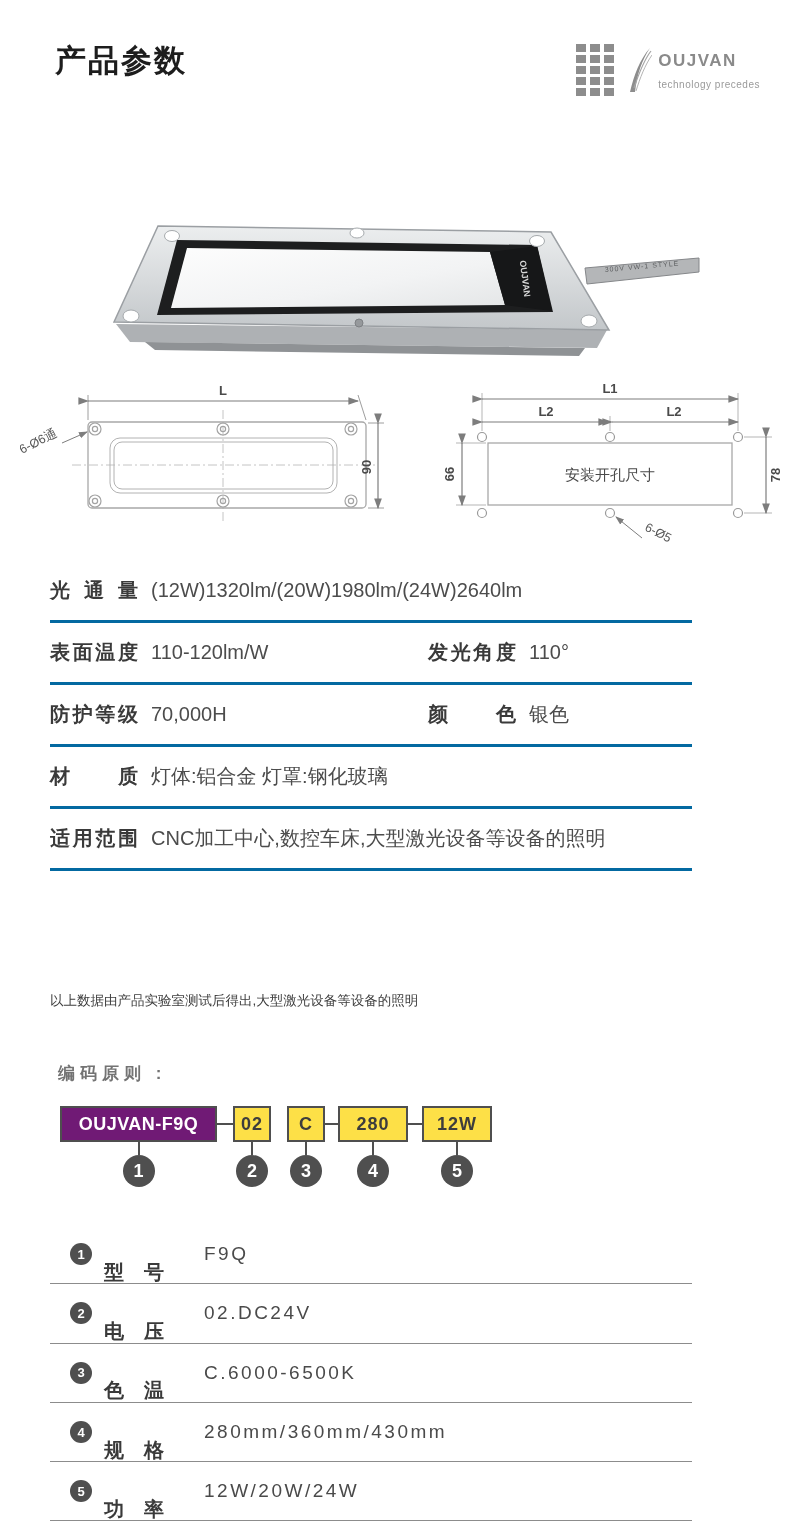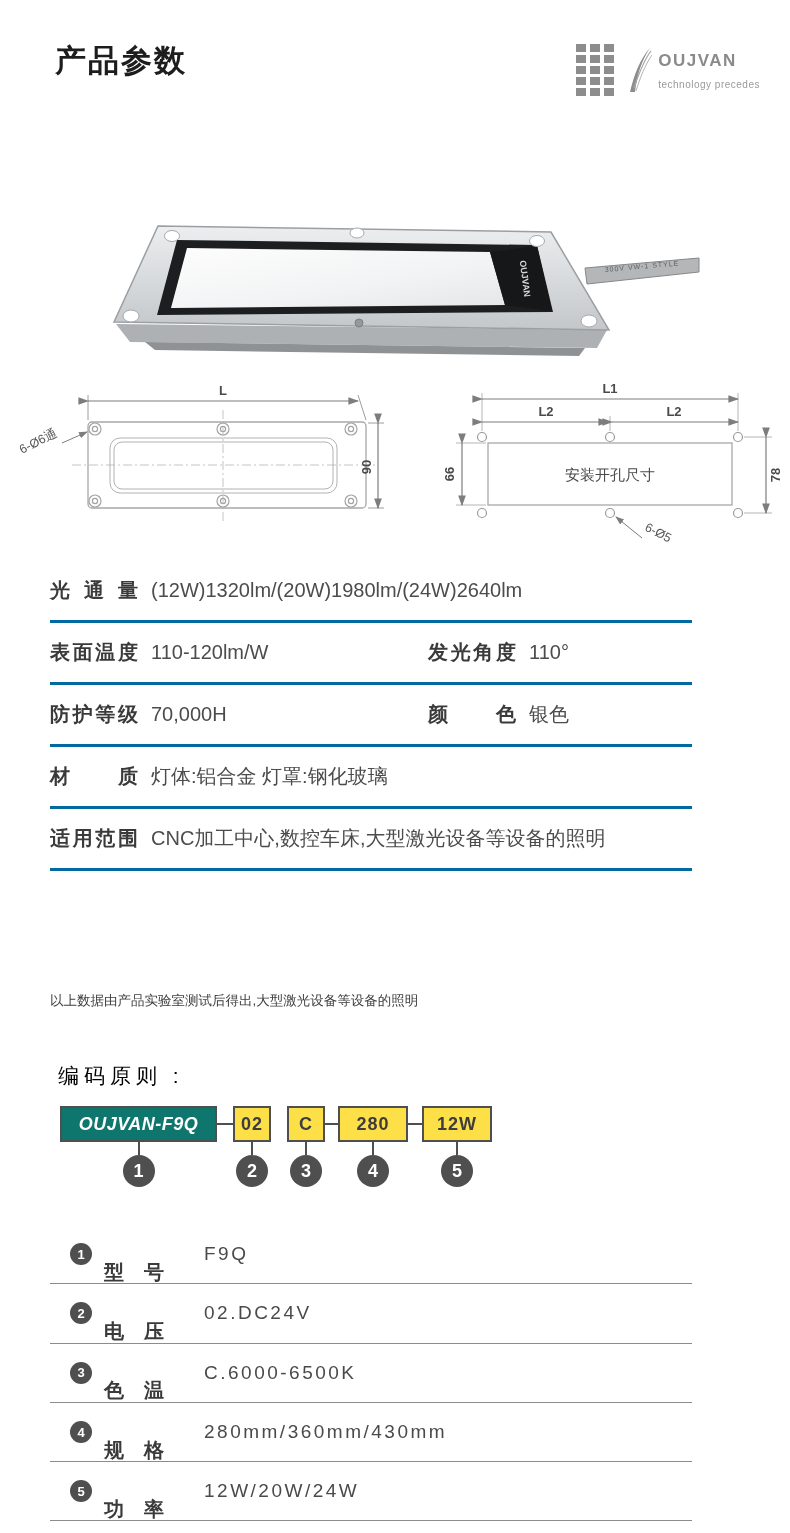--- a/index.html
+++ b/index.html
@@ -29,27 +29,27 @@
   
   .spec-table{position:absolute;left:50px;top:561px;width:642px;}
   .spec-row{height:59px;display:flex;align-items:center;border-bottom:3px solid #0369a1;}
   .spec-col1{width:378px;display:flex;align-items:center;flex:none;}
   .spec-col2{display:flex;align-items:center;}
   .spec-label{display:inline-block;width:88px;font-size:20px;font-weight:bold;color:#3a3a3a;
     text-align:justify;text-align-last:justify;flex:none;}
   .spec-value{margin-left:13px;font-size:20px;color:#4c4c4c;white-space:nowrap;}
   .disclaimer{position:absolute;left:50px;top:992px;font-size:13.5px;color:#3d3d3d;}
   
-  .coding-heading{position:absolute;left:58px;top:1062px;font-size:21px;font-weight:normal;
-    color:#000000;letter-spacing:5px;}
+  .coding-heading{position:absolute;left:58px;top:1062px;font-size:17px;font-weight:bold;
+    color:#737373;letter-spacing:5px;}
   .coding-row{position:absolute;left:60px;top:1106px;display:flex;align-items:flex-start;}
   .code-seg{display:flex;flex-direction:column;align-items:center;}
   .code-box{height:32px;border:2px solid #4f4f4f;display:flex;align-items:center;justify-content:center;
     font-size:18px;font-weight:bold;color:#3d3d3d;letter-spacing:1px;background:#fde047;box-sizing:content-box;}
-  .code-box.filled{background:#0f766e;color:#ffffff;border-color:#4f4f4f;letter-spacing:0.5px;font-style:italic;}
+  .code-box.filled{background:#701a75;color:#ffffff;border-color:#4f4f4f;letter-spacing:0.5px;}
   .w-main{width:153px;}.w-sm{width:34px;}.w-md{width:66px;}
   .code-vline{width:2px;height:13px;background:#4f4f4f;}
   .code-circle{width:32px;height:32px;border-radius:50%;background:#4f4f4f;color:#fff;
     display:flex;align-items:center;justify-content:center;font-size:18px;font-weight:bold;}
   .code-conn{width:16px;height:2px;background:#4f4f4f;margin-top:17px;flex:none;}
   .code-conn.c13{width:13px;}.code-conn.c14{width:14px;}
   .code-gap{width:16px;height:2px;margin-top:17px;flex:none;background:transparent;}
   
   .legend{position:absolute;left:50px;top:1225px;width:642px;}
   .legend-row{height:59.3px;display:flex;align-items:center;border-bottom:1px solid #8c8c8c;

